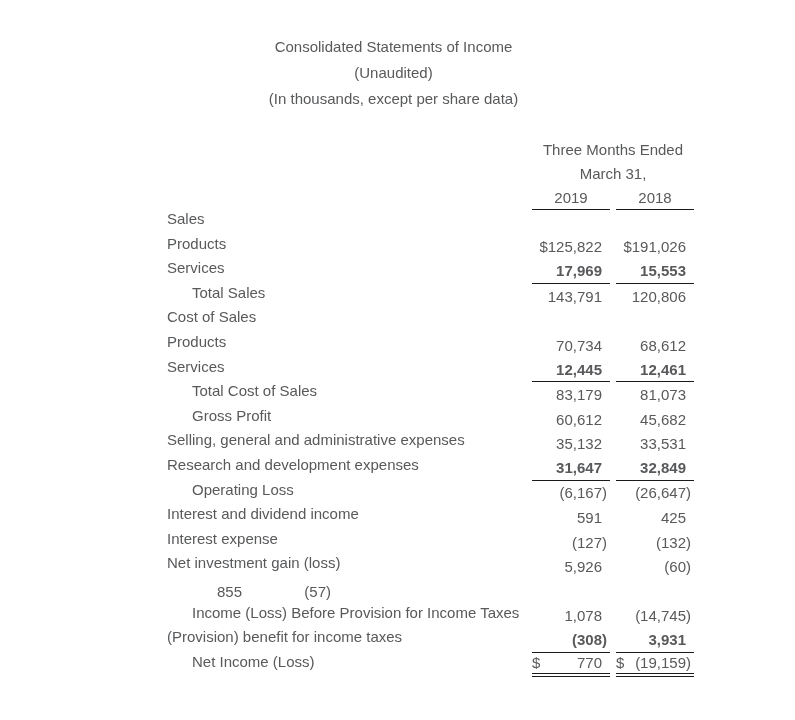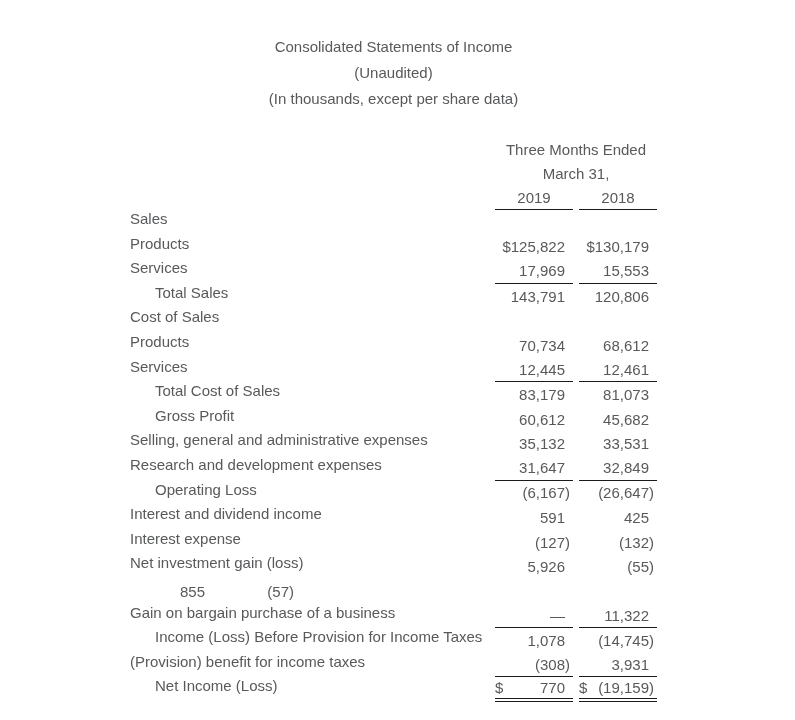--- a/index.html
+++ b/index.html
@@ -26,20 +26,21 @@
     width:527px;
     padding-top:34px;
     text-align:center;
     font-size:15px;
     line-height:26px;
   }
   
   .table{
     padding-left:130px;
     font-size:15px;
+    margin-left:37px;
   }
   .period-head{
     margin-left:365px;
     width:162px;
     margin-top:26px;
     text-align:center;
     line-height:24px;
     white-space:nowrap;
   }
   .row{
@@ -63,21 +64,21 @@
   .c1{margin-left:5px;}
   .c2{margin-left:6px;}
   .cell{justify-content:flex-end;}
   .cell.split{justify-content:space-between;}
   .yearcell{
     justify-content:center;
     border-bottom:1px solid var(--rule);
   }
   .pos{padding-right:8px;}
   .neg{padding-right:3px;}
-  .u1{border-bottom:1px solid var(--rule);}
+  .u1{border-bottom:1px solid var(--rule);font-weight:bold;}
   .u2{border-bottom:4px double var(--rule);}
 </style>
 </head>
 <body>
 
 <div class="page">
 
   <div class="titles">
     <div>Consolidated Statements of Income</div>
     <div>(Unaudited)</div>
@@ -102,21 +103,21 @@
           <div class="label">Sales</div>
           <div class="col cell c1"></div>
           <div class="col cell c2"></div>
         </div>
         <div class="row">
           <div class="label">Products</div>
           <div class="col cell c1">
             <span class="pos">$125,822</span>
           </div>
           <div class="col cell c2">
-            <span class="pos">$130,179</span>
+            <span class="pos">$191,026</span>
           </div>
         </div>
         <div class="row">
           <div class="label">Services</div>
           <div class="col cell c1 u1">
             <span class="pos">17,969</span>
           </div>
           <div class="col cell c2 u1">
             <span class="pos">15,553</span>
           </div>
@@ -215,38 +216,29 @@
           <div class="col cell c2">
             <span class="neg">(132)</span>
           </div>
         </div>
         <div class="row">
           <div class="label">Net investment gain (loss)</div>
           <div class="col cell c1">
             <span class="pos">5,926</span>
           </div>
           <div class="col cell c2">
-            <span class="neg">(55)</span>
+            <span class="neg">(60)</span>
           </div>
         </div>
         <div class="row">
           <div class="col cell c1">
             <span class="pos">855</span>
           </div>
           <div class="col cell c2">
             <span class="neg">(57)</span>
-          </div>
-        </div>
-        <div class="row">
-          <div class="label">Gain on bargain purchase of a business</div>
-          <div class="col cell c1 u1">
-            <span class="pos">—</span>
-          </div>
-          <div class="col cell c2 u1">
-            <span class="pos">11,322</span>
           </div>
         </div>
         <div class="row">
           <div class="label indent">Income (Loss) Before Provision for Income Taxes</div>
           <div class="col cell c1">
             <span class="pos">1,078</span>
           </div>
           <div class="col cell c2">
             <span class="neg">(14,745)</span>
           </div>

